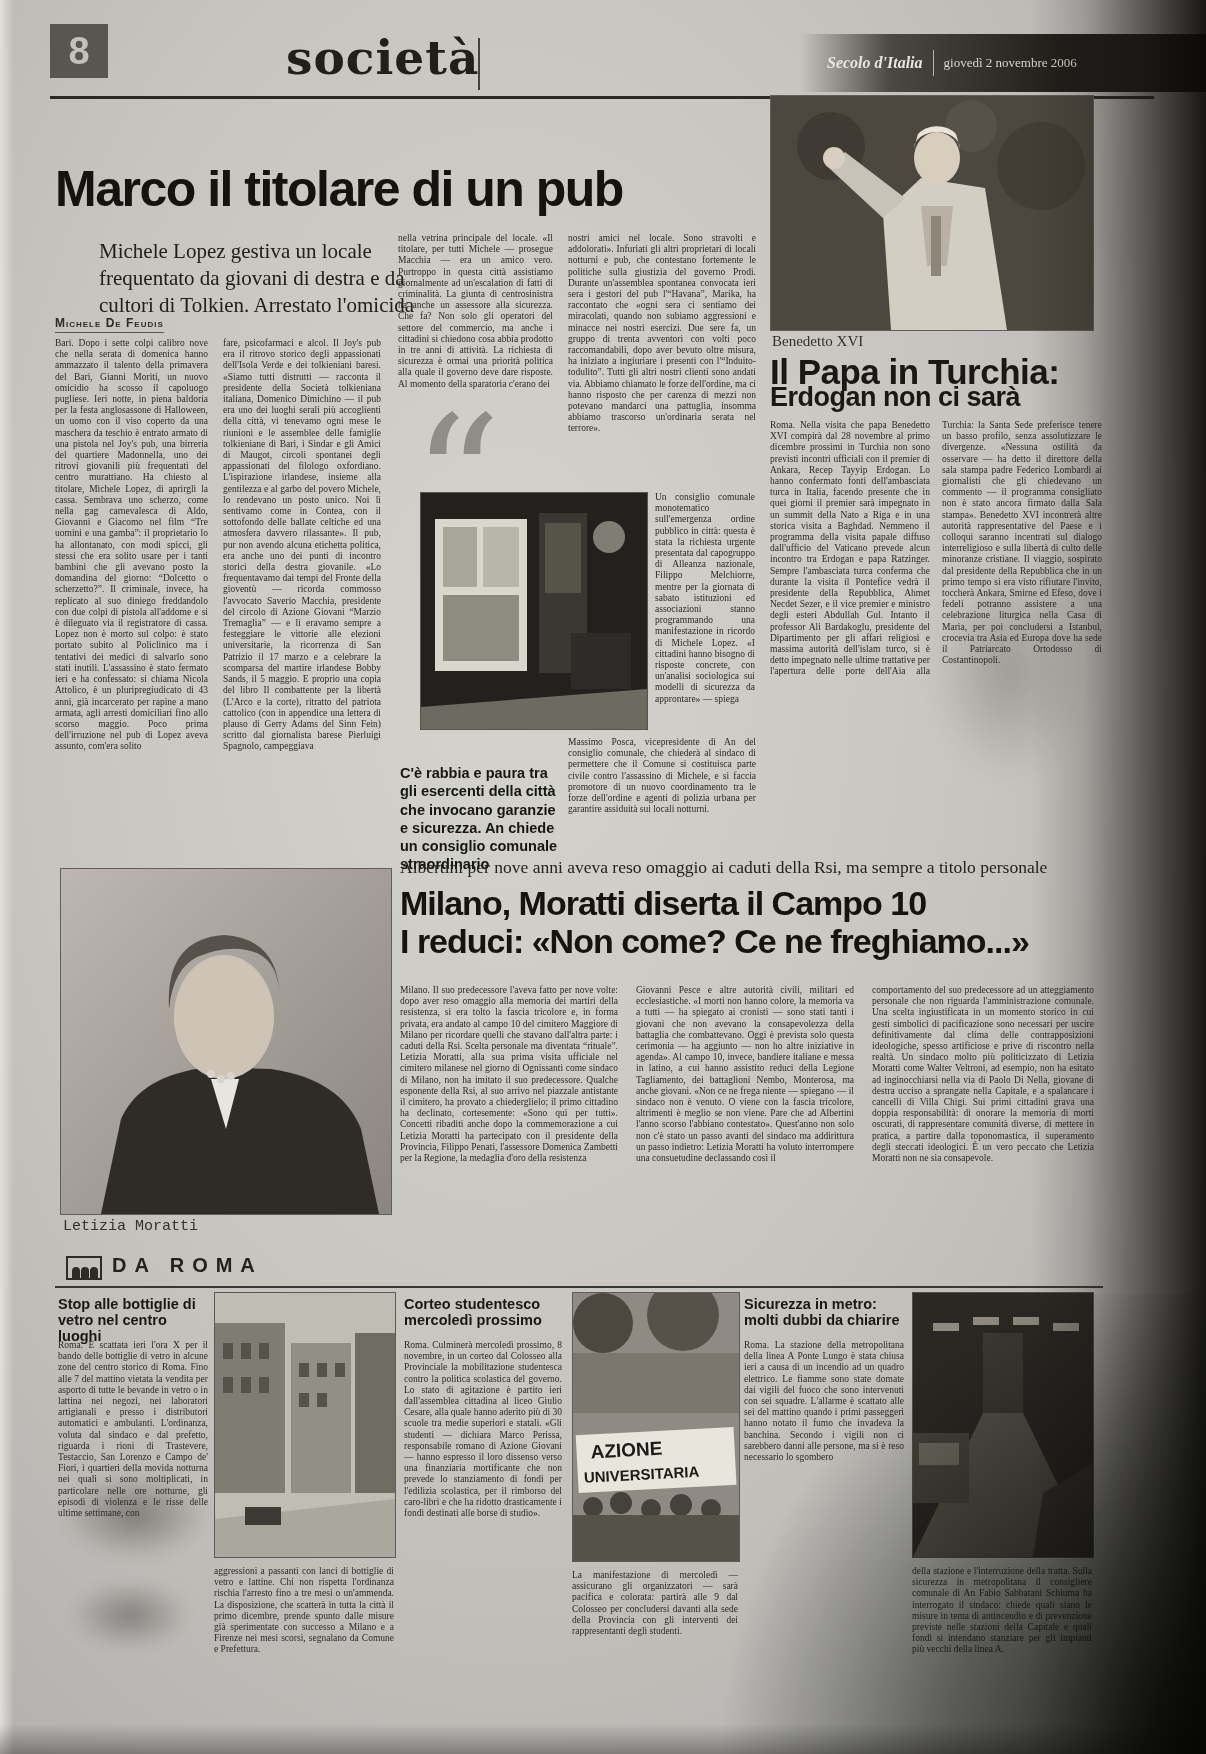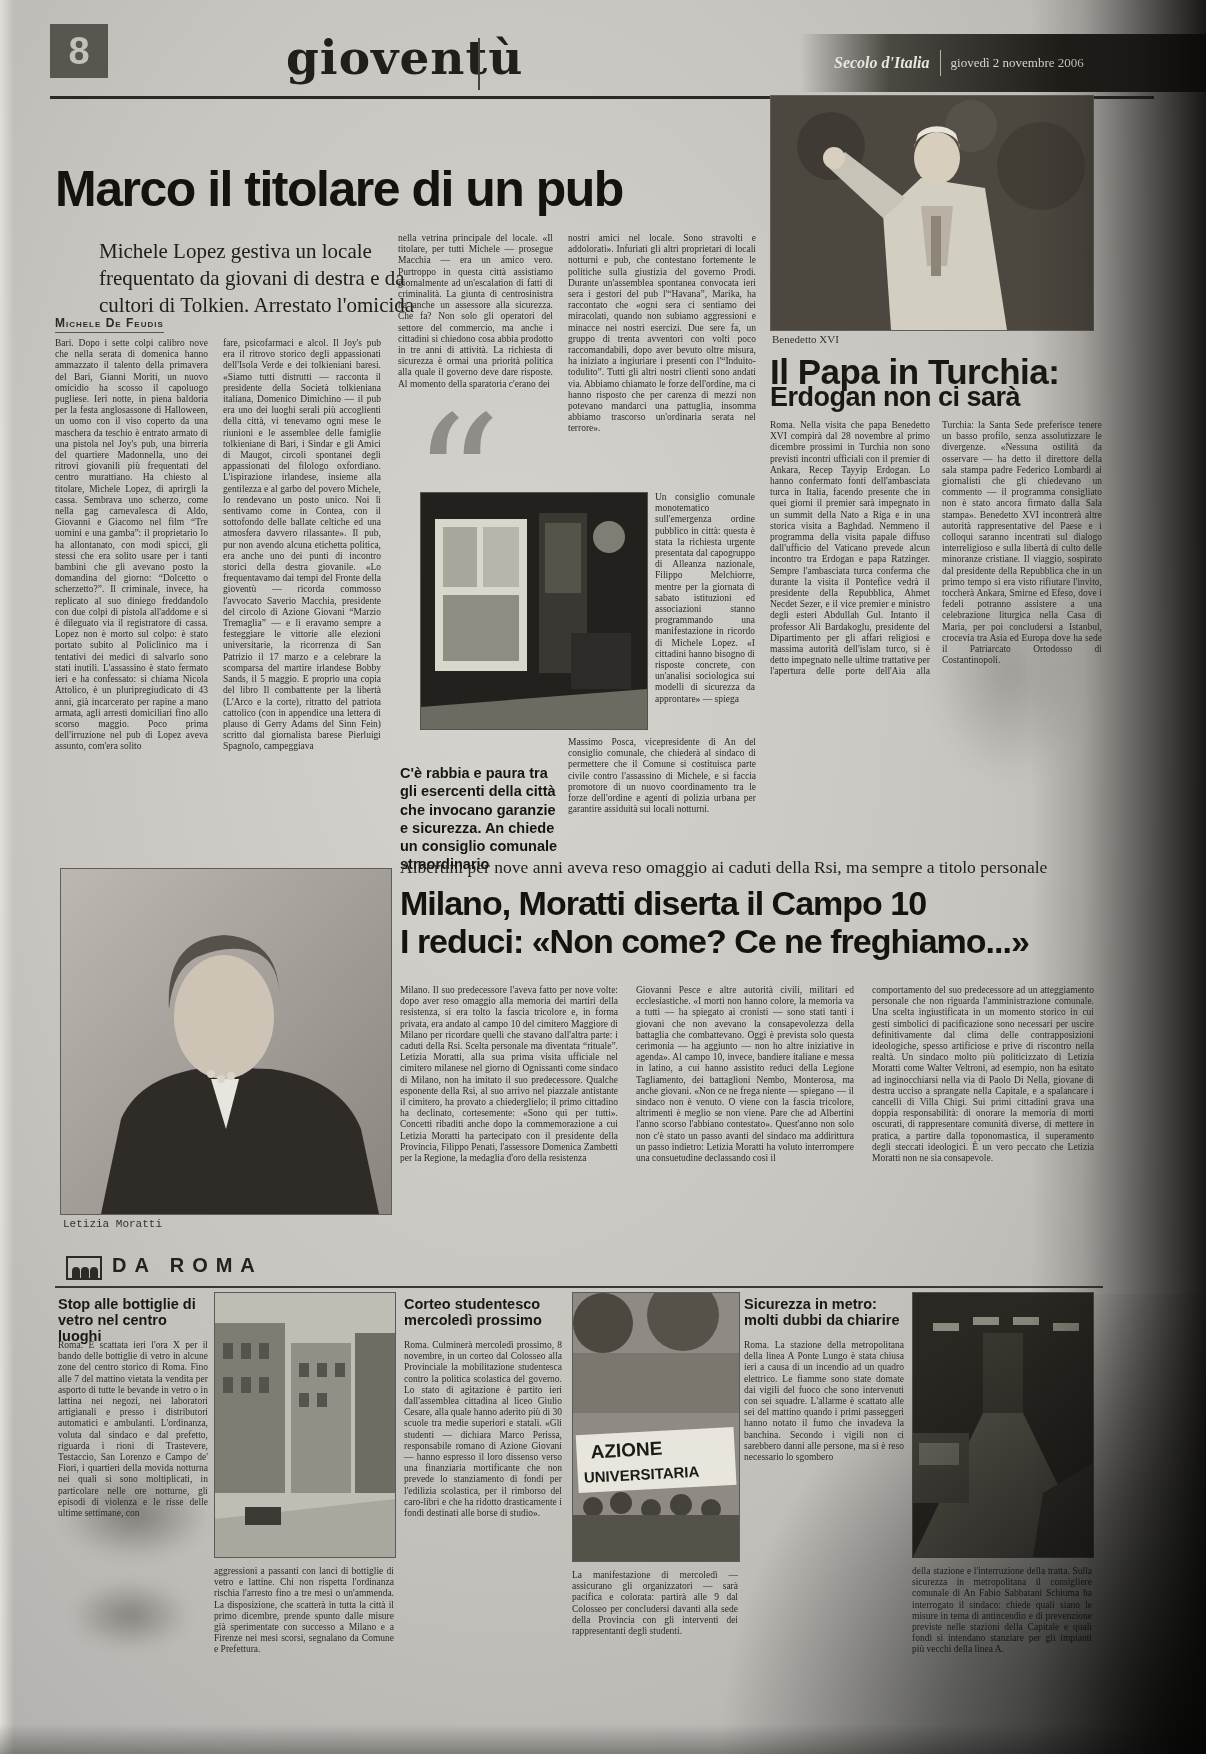--- a/index.html
+++ b/index.html
@@ -6,41 +6,41 @@
   .page{position:relative;width:1206px;height:1754px;margin:0 auto;overflow:hidden;
         background:radial-gradient(ellipse at 42% 38%, #d4d3ce 0%, #c6c5c0 48%, #b4b3af 85%, #a8a7a3 100%);
         font-family:"Liberation Serif", serif;color:#262522;}
   .abs{position:absolute;}
   .body-text{font-family:"Liberation Serif",serif;font-size:9.5px;line-height:1.18;text-align:justify;
              color:#2b2a27;overflow:hidden;}
   .headline{font-family:"Liberation Sans",sans-serif;font-weight:bold;color:#14130f;letter-spacing:-1.5px;}
   .subhead{font-family:"Liberation Sans",sans-serif;font-weight:bold;color:#191815;}
   .photo{background:#777;overflow:hidden;}
   .photo svg{display:block;width:100%;height:100%;}
-  .caption{font-size:11px;color:#33322e;font-family:"Liberation Serif",serif;}
+  .caption{font-size:15px;color:#33322e;font-family:"Liberation Serif",serif;}
   .rule{background:#2a2926;}
   .overlay{pointer-events:none;}
 </style>
 </head>
 <body>
 
 <div class="page">
 
   <div class="abs" style="left:50px;top:24px;width:58px;height:54px;background:#58564f;display:flex;align-items:center;justify-content:center;">
     <span style="font-family:'Liberation Sans',sans-serif;font-weight:bold;font-size:38px;color:#c2c1ba;">8</span>
   </div>
 
-  <div class="abs" style="left:286px;top:30px;font-family:'DejaVu Serif',serif;font-weight:bold;font-size:47px;color:#201f1b;letter-spacing:1px;">gioventù</div>
+  <div class="abs" style="left:286px;top:30px;font-family:'DejaVu Serif',serif;font-weight:bold;font-size:47px;color:#201f1b;letter-spacing:1px;">società</div>
 
   <div class="abs rule" style="left:478px;top:38px;width:2px;height:52px;background:#45433e;"></div>
 
   <div class="abs" style="left:800px;top:34px;width:406px;height:58px;
               background:linear-gradient(to right, rgba(90,84,76,0) 0%, rgba(55,51,45,0.85) 22%, rgba(28,26,22,0.98) 65%);
               display:flex;align-items:center;">
-    <span style="margin-left:34px;font-family:'Liberation Serif',serif;font-style:italic;font-weight:bold;font-size:16px;color:#e9e6df;white-space:nowrap;">Secolo d'Italia</span>
+    <span style="margin-left:27px;font-family:'Liberation Serif',serif;font-style:italic;font-weight:bold;font-size:16px;color:#e9e6df;white-space:nowrap;">Secolo d'Italia</span>
     <span style="display:inline-block;width:1px;height:26px;background:#b7b3aa;margin:0 10px;"></span>
     <span style="font-family:'Liberation Serif',serif;font-size:13px;color:#d8d5cd;white-space:nowrap;">giovedì 2 novembre 2006</span>
   </div>
 
   <div class="abs rule" style="left:50px;top:96px;width:1104px;height:3px;"></div>
 
   <div class="abs headline" style="left:55px;top:164px;font-size:50px;line-height:1.02;">Marco il titolare di un pub</div>
 
   <div class="abs" style="left:55px;top:238px;width:334px;font-size:21px;line-height:1.28;color:#21201c;margin-left:44px;">Michele Lopez gestiva un locale frequentato da giovani di destra e da cultori di Tolkien. Arrestato l'omicida</div>
 

